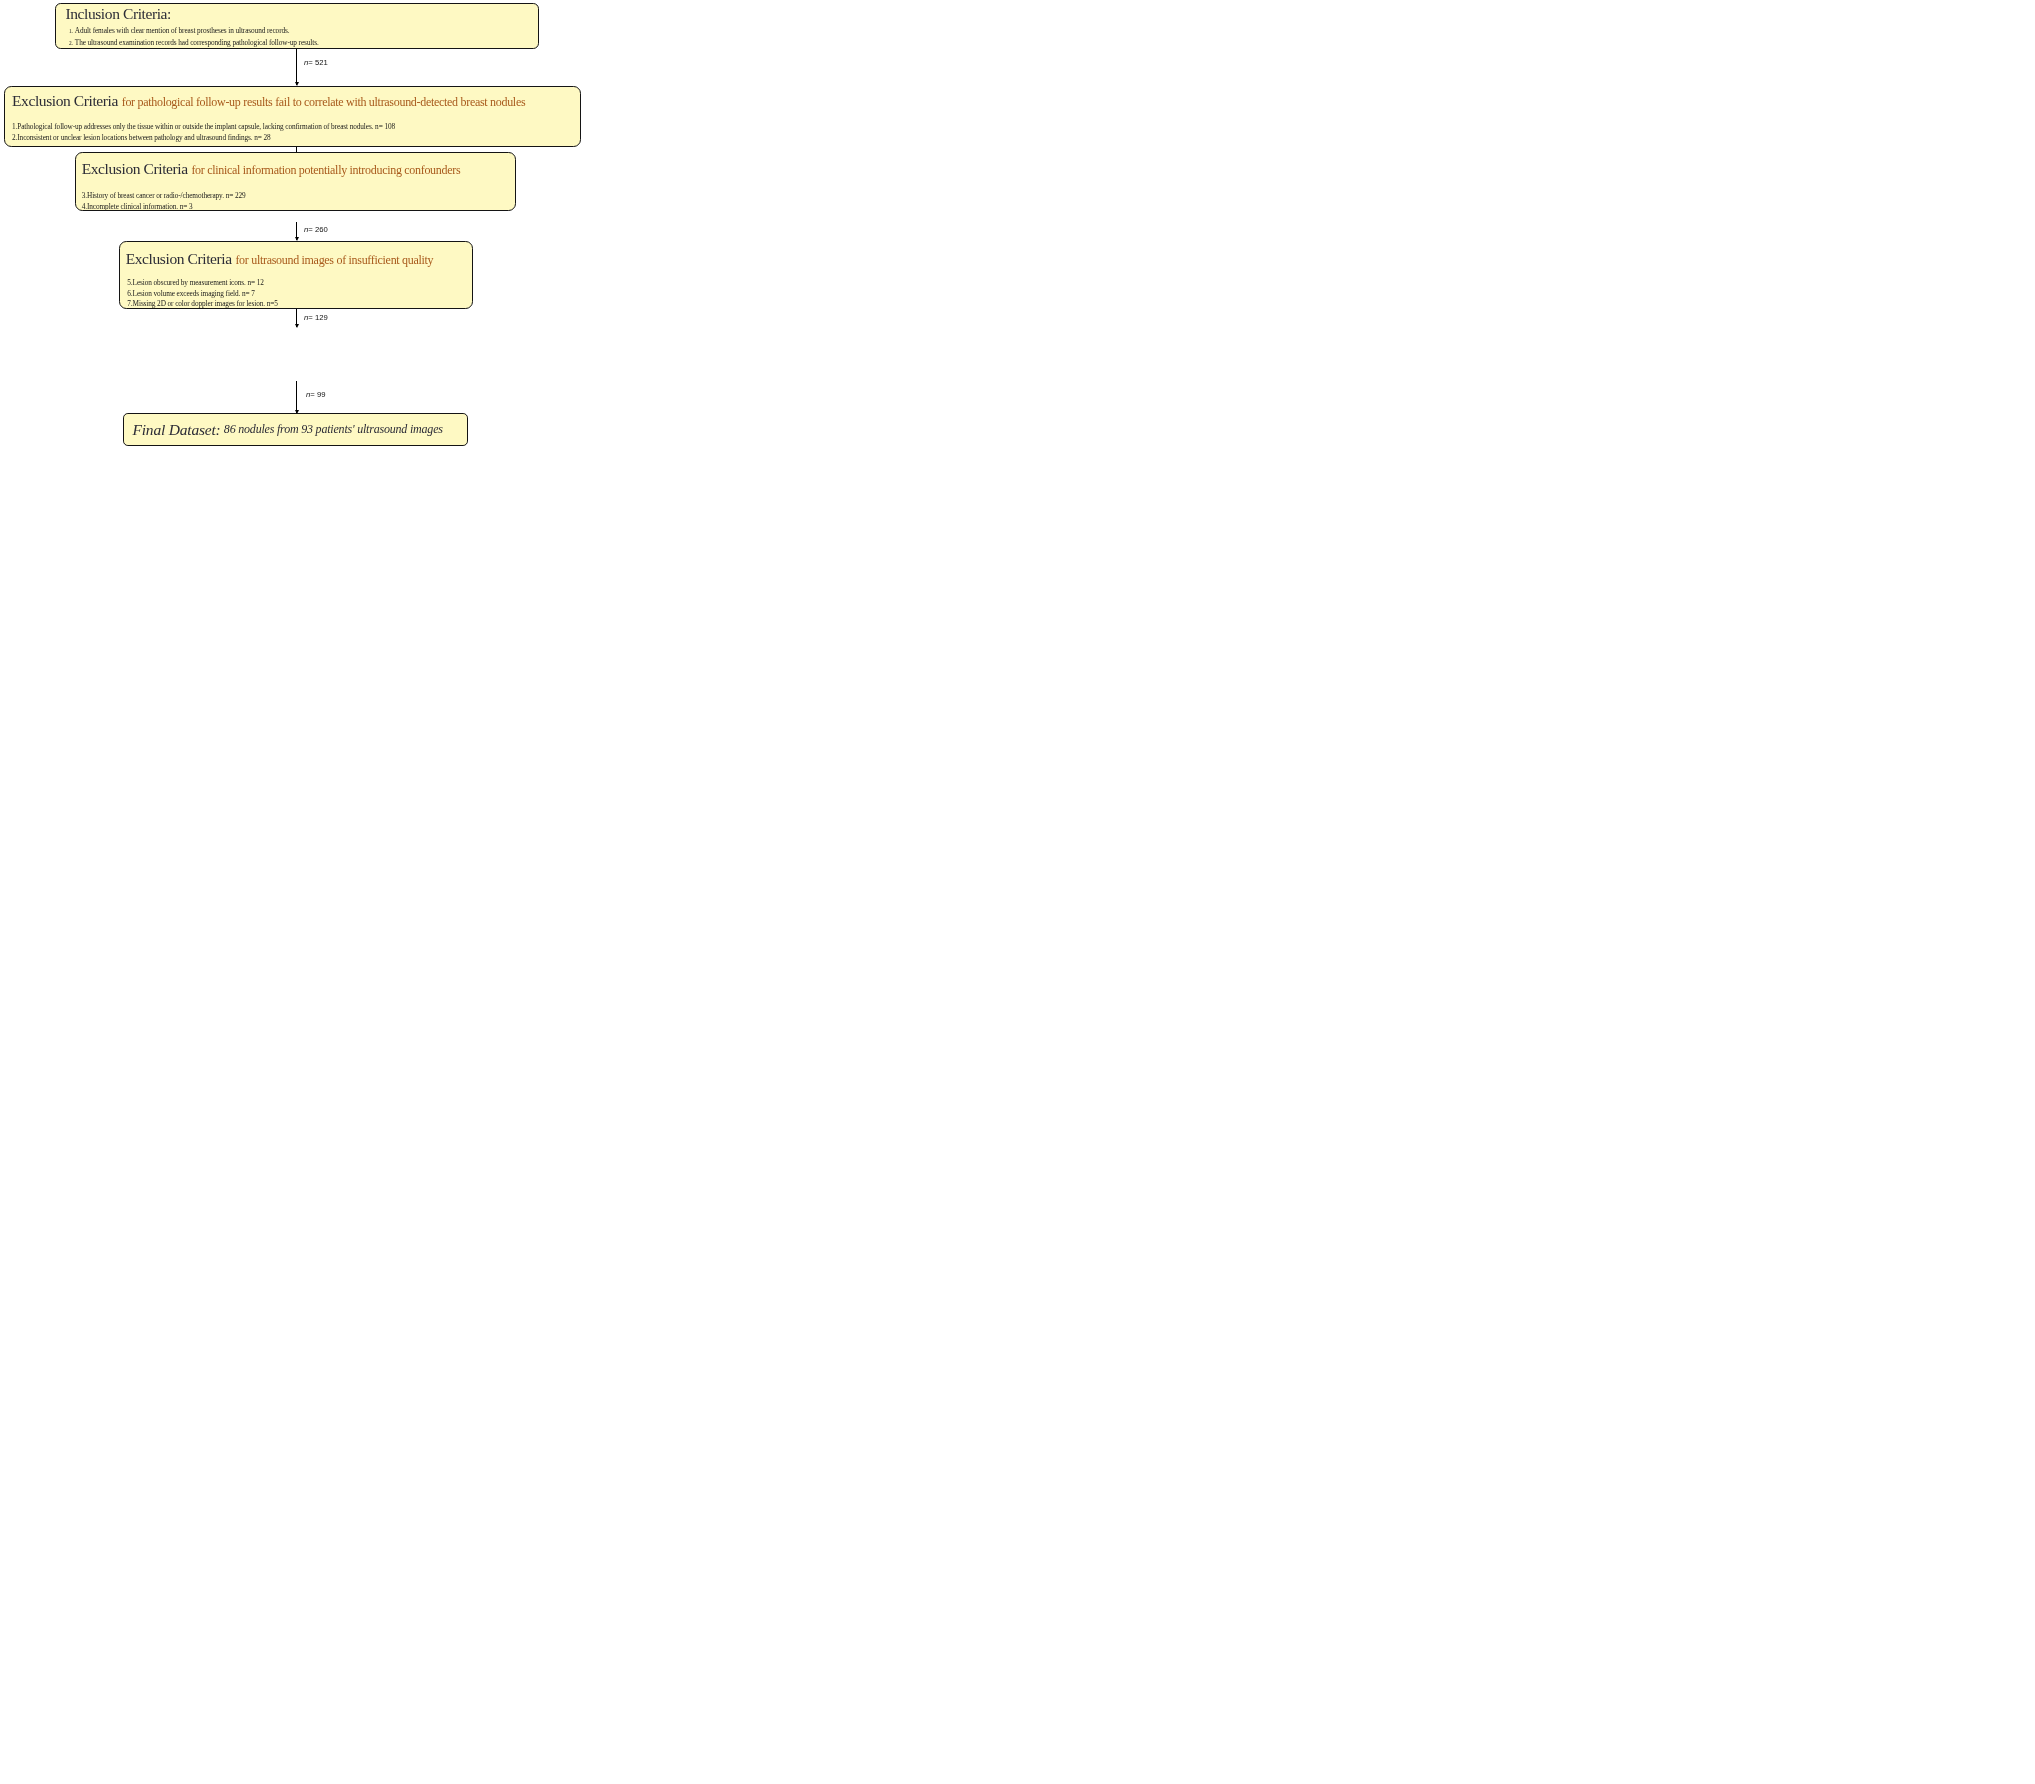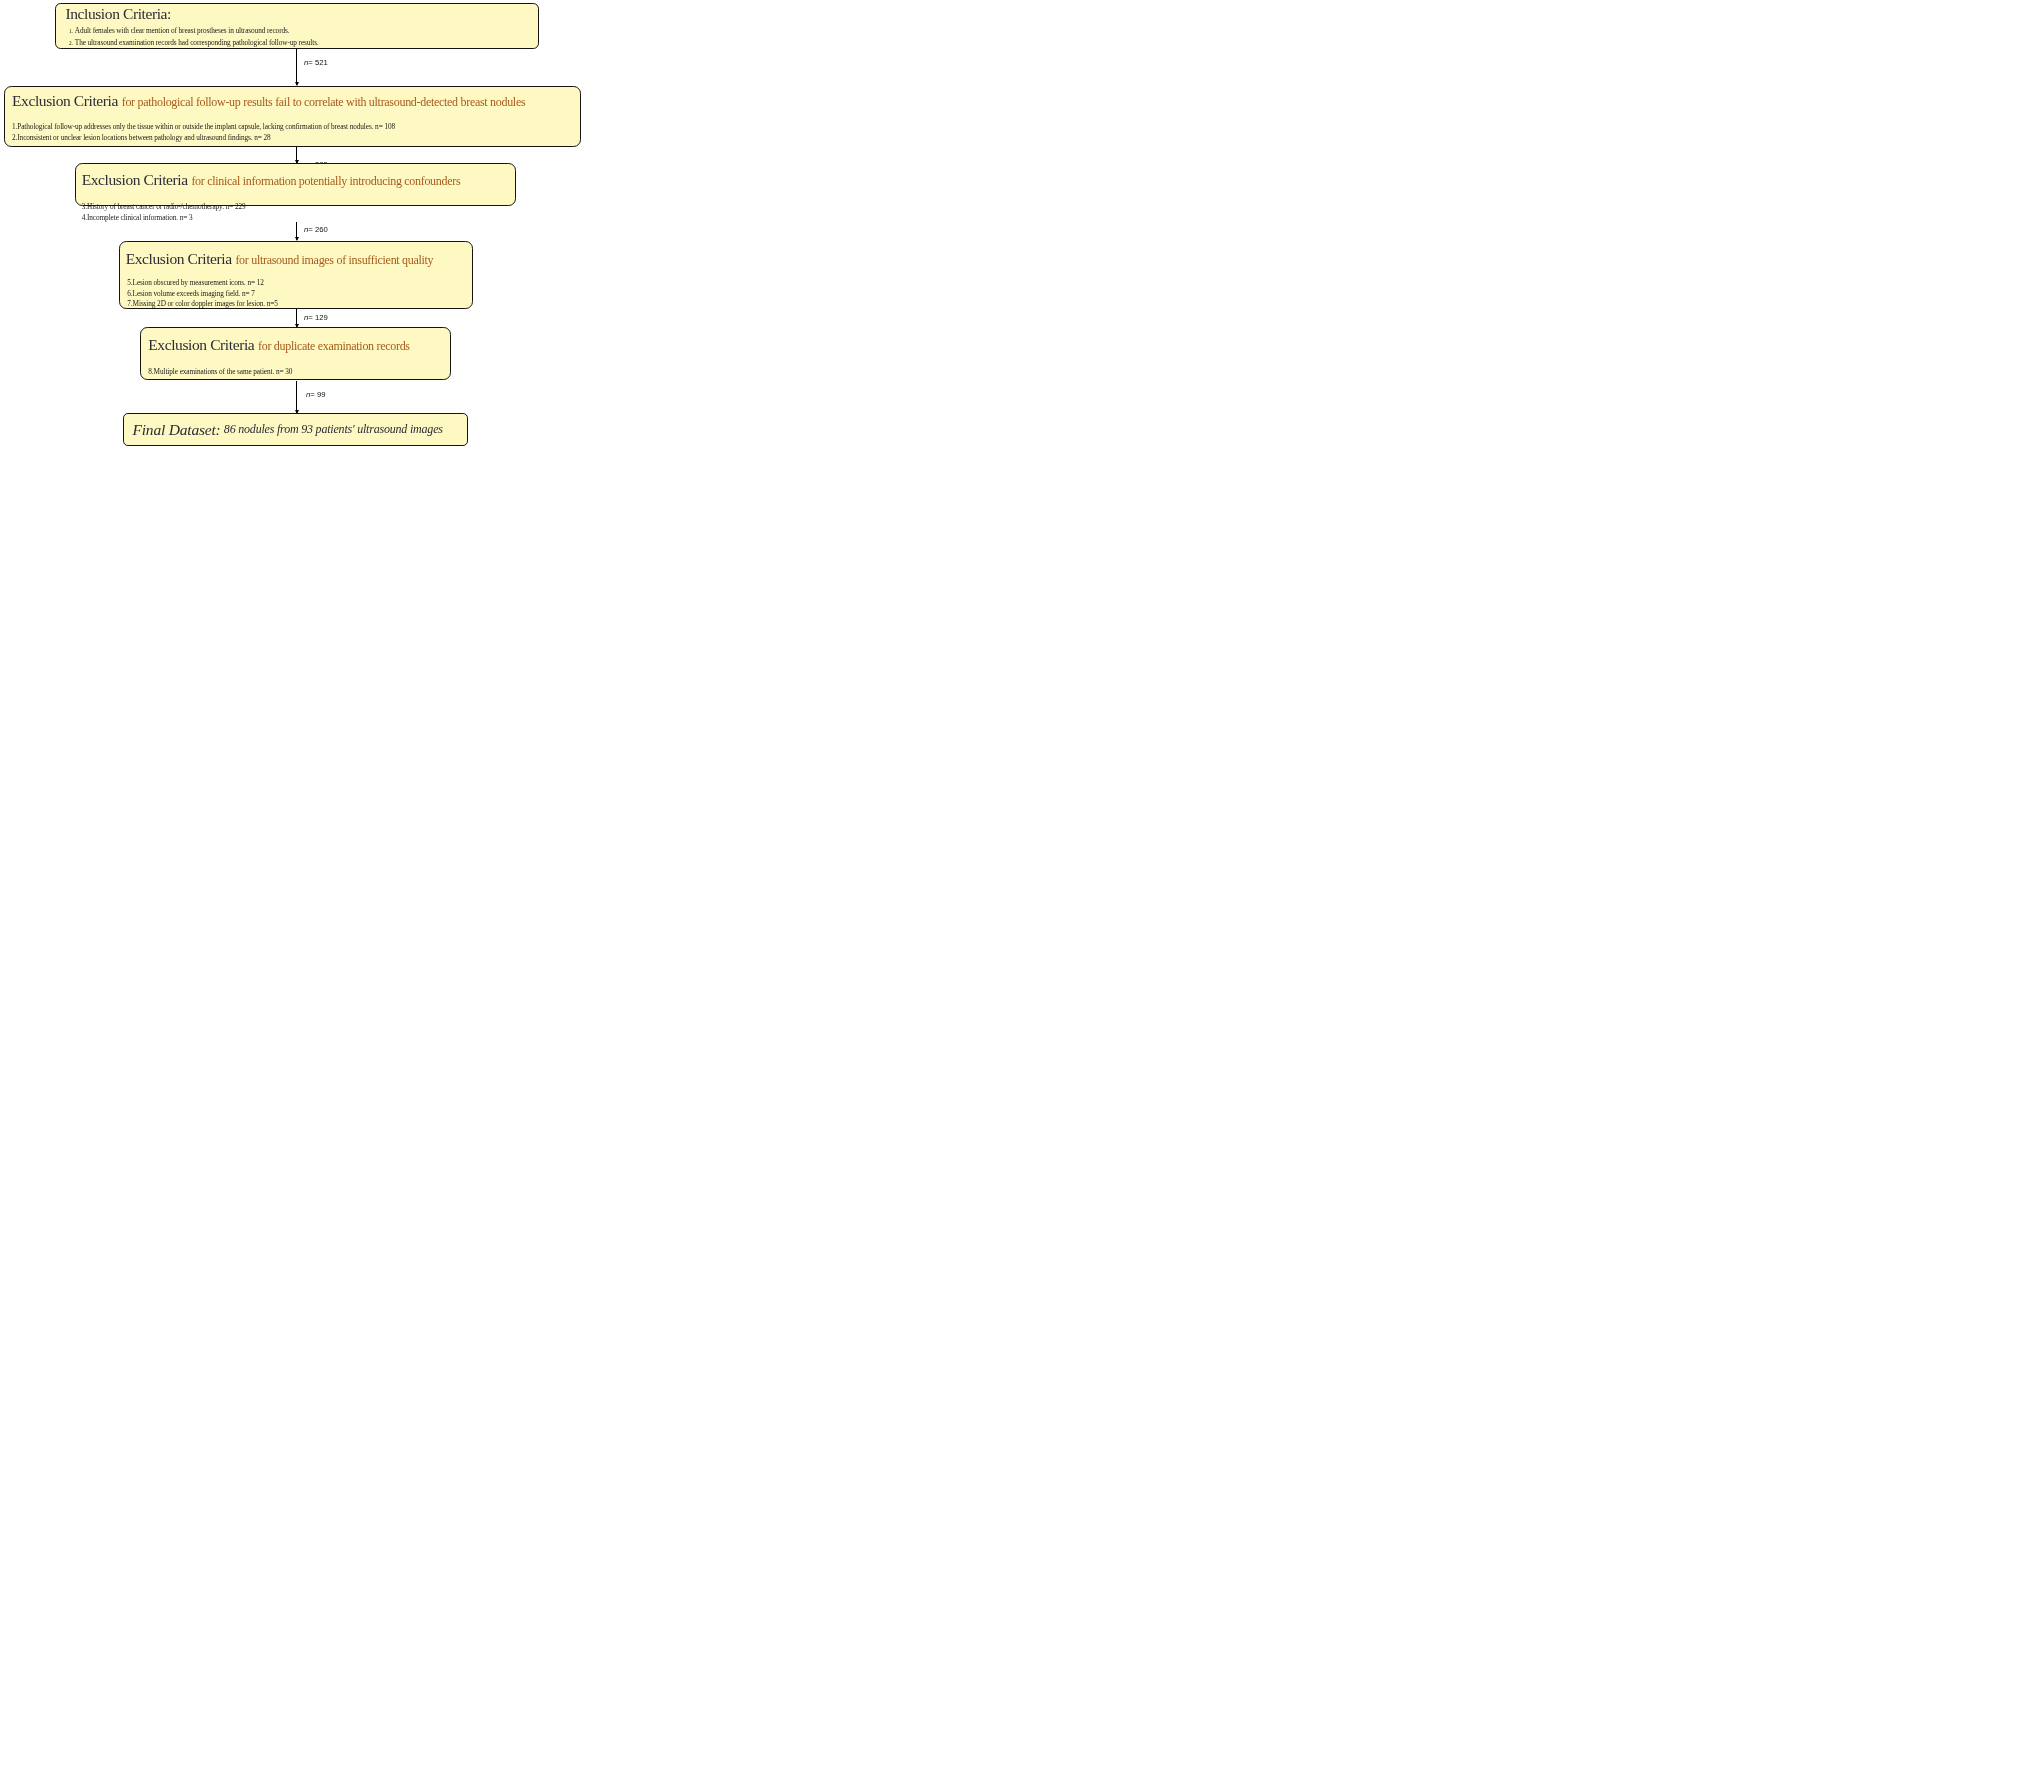--- a/index.html
+++ b/index.html
@@ -97,21 +97,21 @@
     </div>
     <div class="items" style="left:7.3px; top:34px;">
       <div class="item">1.Pathological follow-up addresses only the tissue within or outside the implant capsule, lacking confirmation of breast nodules. n= 108</div>
       <div class="item">2.Inconsistent or unclear lesion locations between pathology and ultrasound findings. n= 28</div>
     </div>
   </section>
 
   <div class="arrow" style="left:296px; top:147px; height:16px;"></div>
   <div class="nlabel" style="left:304px; top:160px;"><span class="nsym">n</span><span>= 385</span></div>
 
-  <section class="box" style="left:75px; top:163px; width:441px; height:43px; border-radius:7.3px;">
+  <section class="box" style="left:75px; top:152px; width:441px; height:59px; border-radius:7.3px;">
     <div class="trow" style="padding:7px 0 0 5.7px;">
       <span class="btitle">Exclusion Criteria</span><span class="bsub">for clinical information potentially introducing confounders</span>
     </div>
     <div class="items" style="left:5.7px; top:37px;">
       <div class="item">3.History of breast cancer or radio-/chemotherapy. n= 229</div>
       <div class="item">4.Incomplete clinical information. n= 3</div>
     </div>
   </section>
 
   <div class="arrow" style="left:296px; top:222px; height:18.3px;"></div>
@@ -124,28 +124,20 @@
     <div class="items tight" style="left:7.3px; top:36px;">
       <div class="item">5.Lesion obscured by measurement icons. n= 12</div>
       <div class="item">6.Lesion volume exceeds imaging field. n= 7</div>
       <div class="item">7.Missing 2D or color doppler images for lesion. n=5</div>
     </div>
   </section>
 
   <div class="arrow" style="left:296px; top:309px; height:18.3px;"></div>
   <div class="nlabel" style="left:304px; top:313px;"><span class="nsym">n</span><span>= 129</span></div>
 
-  <section class="box" style="left:140px; top:327px; width:311px; height:53px; border-radius:7.3px;">
-    <div class="trow" style="padding:7.7px 0 0 7.3px;">
-      <span class="btitle">Exclusion Criteria</span><span class="bsub">for duplicate examination records</span>
-    </div>
-    <div class="items" style="left:7.3px; top:38px;">
-      <div class="item">8.Multiple examinations of the same patient. n= 30</div>
-    </div>
-  </section>
 
   <div class="arrow" style="left:296px; top:381px; height:32px;"></div>
   <div class="nlabel" style="left:306px; top:390px;"><span class="nsym">n</span><span>= 99</span></div>
 
   <section class="box" style="left:123px; top:413px; width:345px; height:33px; border-radius:4.9px;">
     <div class="finalrow">
       <span class="btitle">Final Dataset:</span>
         <span class="bsub">86 nodules from 93 patients' ultrasound images</span>
     </div>
   </section>

